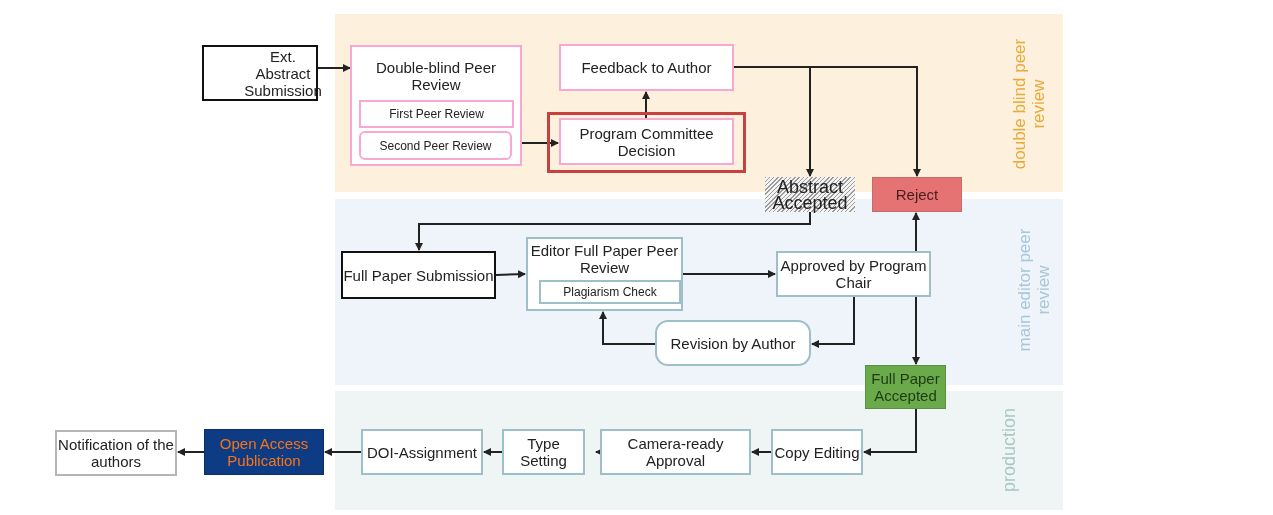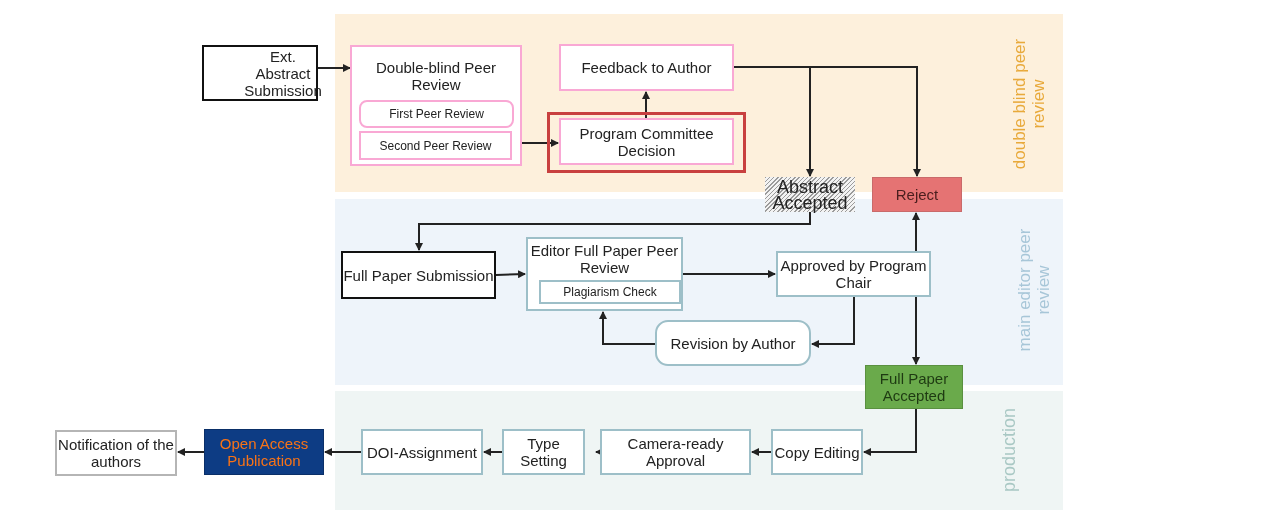--- a/index.html
+++ b/index.html
@@ -18,34 +18,34 @@
   .node { position: absolute; box-sizing: border-box; display: flex; align-items: center;
           justify-content: center; text-align: center; font-size: 15px; line-height: 17px; background: #fff; }
   .n-black { border: 2px solid #111; }
   .n-yellow { border: 2px solid #f9a8d4; }
   .n-teal { border: 2px solid #9dbfc8; }
   .n-gray { border: 2px solid #b5b5b5; }
   .small { font-size: 12px; line-height: 14px; }
 
   #ext-abstract { left: 202px; top: 45px; width: 116px; height: 56px; padding-left: 46px; }
   #double-blind { left: 350px; top: 45px; width: 172px; height: 121px; align-items: flex-start; padding-top: 12px; }
-  #first-peer { left: 359px; top: 100px; width: 155px; height: 28px; border-radius: 8px; }
-  #second-peer { left: 359px; top: 131px; width: 153px; height: 29px; }
+  #first-peer { left: 359px; top: 100px; width: 155px; height: 28px; }
+  #second-peer { left: 359px; top: 131px; width: 153px; height: 29px; border-radius: 6px; }
   #pcd-outer { position: absolute; left: 547px; top: 112px; width: 199px; height: 61px; box-sizing: border-box; border: 3px solid #c8403f; background: transparent; }
   #pcd { left: 559px; top: 118px; width: 175px; height: 47px; }
   #feedback { left: 559px; top: 44px; width: 175px; height: 47px; }
   #abstract-accepted { left: 765px; top: 177px; width: 90px; height: 35px; border: none;
       background: repeating-linear-gradient(135deg, #9b9b9b 0 1px, #f3f3f3 1px 3px); color: #222; font-size: 18px; line-height: 16px; }
   #reject { left: 872px; top: 177px; width: 90px; height: 35px; border: 1px solid #c96a6a; background: #e57373; color: #4a1e1e; }
   #full-paper-sub { left: 341px; top: 251px; width: 155px; height: 48px; }
   #editor-review { left: 526px; top: 237px; width: 157px; height: 74px; align-items: flex-start; padding-top: 3px; }
   #plag-check { left: 539px; top: 280px; width: 142px; height: 24px; }
   #approved { left: 776px; top: 251px; width: 155px; height: 46px; }
   #revision { left: 655px; top: 320px; width: 156px; height: 46px; border-radius: 13px; }
-  #fp-accepted { left: 865px; top: 365px; width: 98px; height: 44px; border: 1px solid #5a9040; background: #6aaa4b; color: #1e3a12; }
+  #fp-accepted { left: 865px; top: 365px; width: 81px; height: 44px; border: 1px solid #5a9040; background: #6aaa4b; color: #1e3a12; }
   #copy-editing { left: 771px; top: 429px; width: 92px; height: 46px; }
   #camera-ready { left: 600px; top: 429px; width: 151px; height: 46px; }
   #type-setting { left: 502px; top: 429px; width: 83px; height: 46px; }
   #doi { left: 361px; top: 429px; width: 122px; height: 46px; }
   #open-access { left: 204px; top: 429px; width: 120px; height: 46px; background: #0d3c84; color: #f97316; border: 1px solid #0a2f68; }
   #notification { left: 55px; top: 430px; width: 122px; height: 46px; }
 
   svg.edges { position: absolute; left: 0; top: 0; }
 </style>
 </head>

